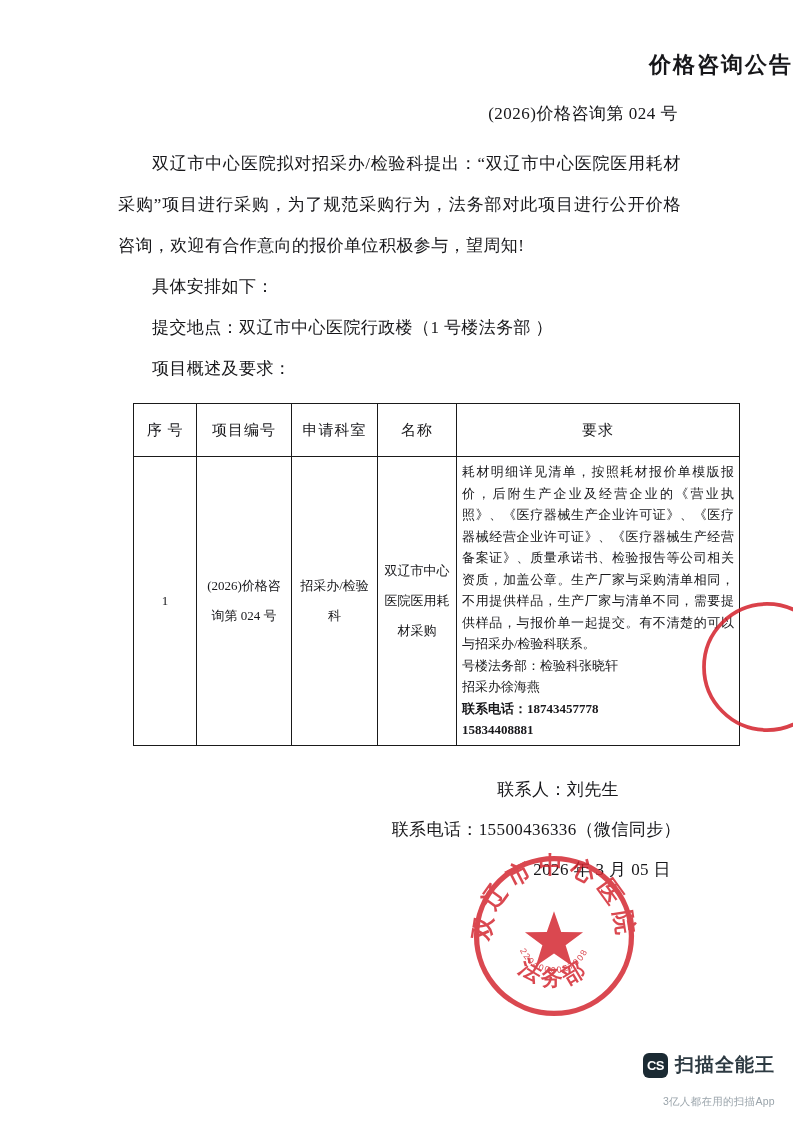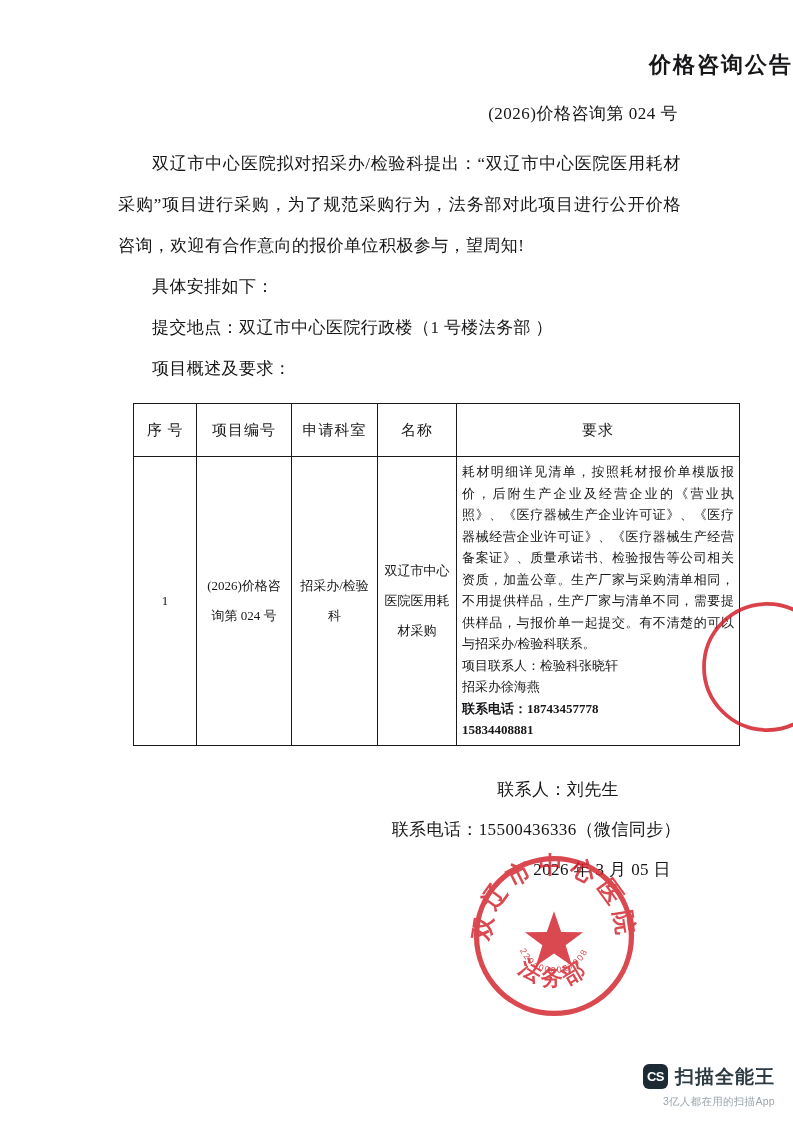--- a/index.html
+++ b/index.html
@@ -143,21 +143,21 @@
     position: absolute;
     right: 18px;
     bottom: 14px;
     display: flex;
     flex-direction: column;
     align-items: flex-end;
     z-index: 6;
   }
   .wm-row {
     display: flex;
-    align-items: flex-start;
+    align-items: center;
     gap: 7px;
   }
   .wm-logo {
     width: 25px;
     height: 25px;
     border-radius: 6px;
     background: #1b2a33;
     color: #ffffff;
     font-size: 13px;
     font-weight: bold;
@@ -171,21 +171,21 @@
     font-size: 19px;
     font-weight: bold;
     color: #2d3a42;
     font-family: Liberation Mono, monospace;
     letter-spacing: 1px;
   }
   .wm-sub {
     font-size: 10.5px;
     color: #9aa4ab;
     font-family: "Liberation Sans", sans-serif;
-    margin-top: 5px;
+    margin-top: 17px;
     letter-spacing: 0.3px;
   }
 </style>
 </head>
 <body>
 
 <div class="page">
 
   <h1 class="doc-title">价格咨询公告</h1>
 
@@ -210,21 +210,21 @@
         </tr>
       </thead>
       <tbody>
         <tr>
           <td class="cell-center">1</td>
           <td class="cell-center">(2026)价格咨询第 024 号</td>
           <td class="cell-center">招采办/检验科</td>
           <td class="cell-center">双辽市中心医院医用耗材采购</td>
           <td class="cell-req">
             <span class="req-line">耗材明细详见清单，按照耗材报价单模版报价，后附生产企业及经营企业的《营业执照》、《医疗器械生产企业许可证》、《医疗器械经营企业许可证》、《医疗器械生产经营备案证》、质量承诺书、检验报告等公司相关资质，加盖公章。生产厂家与采购清单相同，不用提供样品，生产厂家与清单不同，需要提供样品，与报价单一起提交。有不清楚的可以与招采办/检验科联系。</span>
-            <span class="req-line">项目联系人：检验科张晓轩</span>
+            <span class="req-line">号楼法务部：检验科张晓轩</span>
             <span class="req-line">招采办徐海燕</span>
             <span class="req-line b">联系电话：18743457778</span>
             <span class="req-line b">15834408881</span>
           </td>
         </tr>
       </tbody>
     </table>
   </div>
 
 

